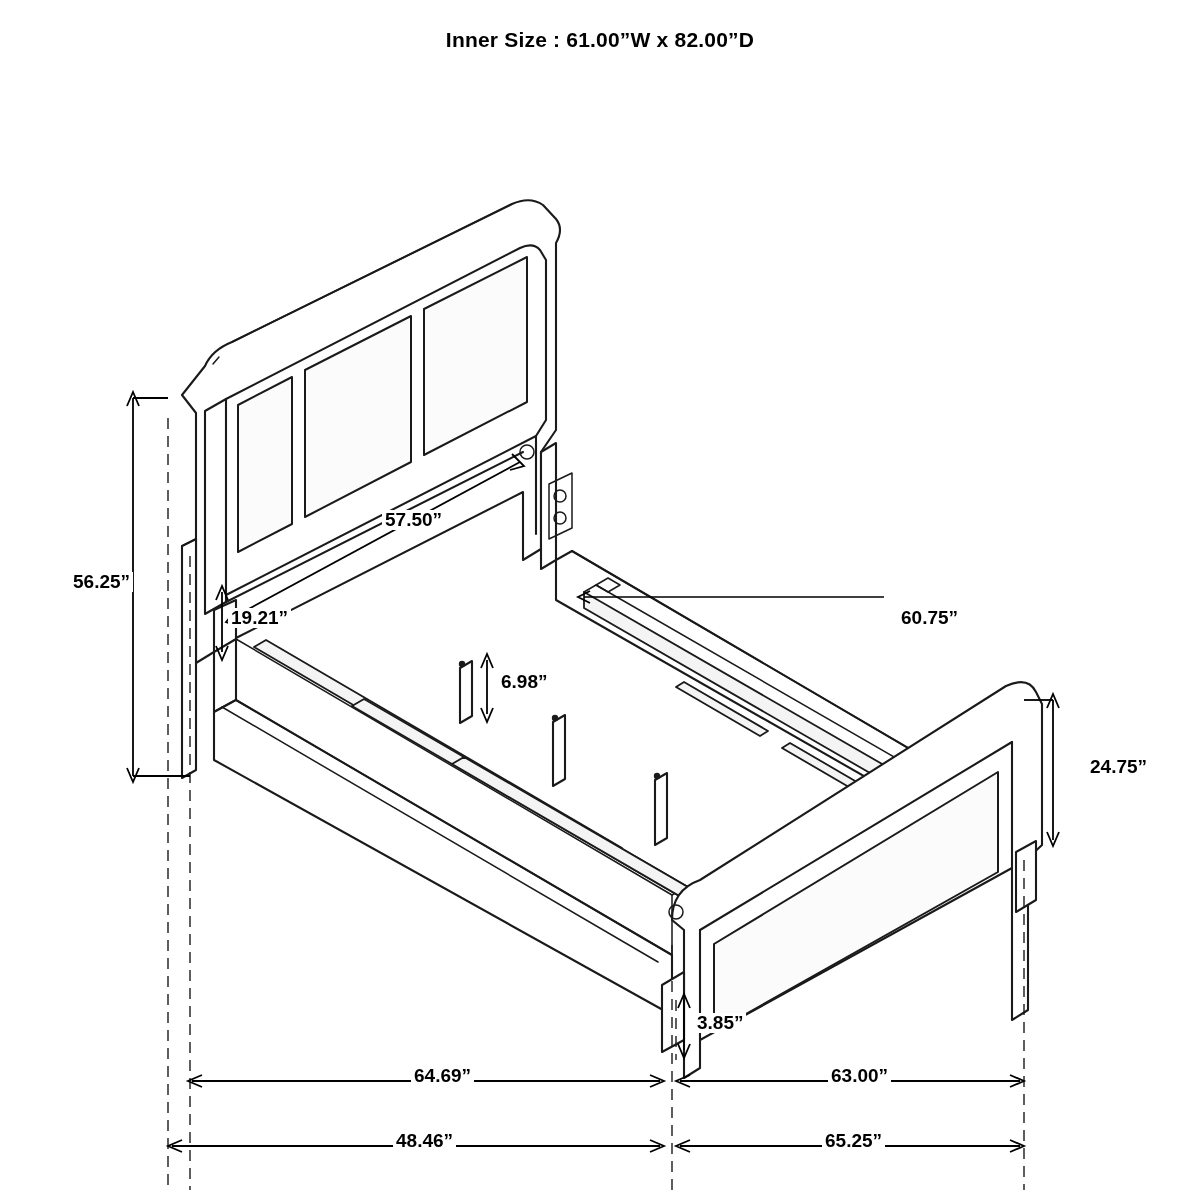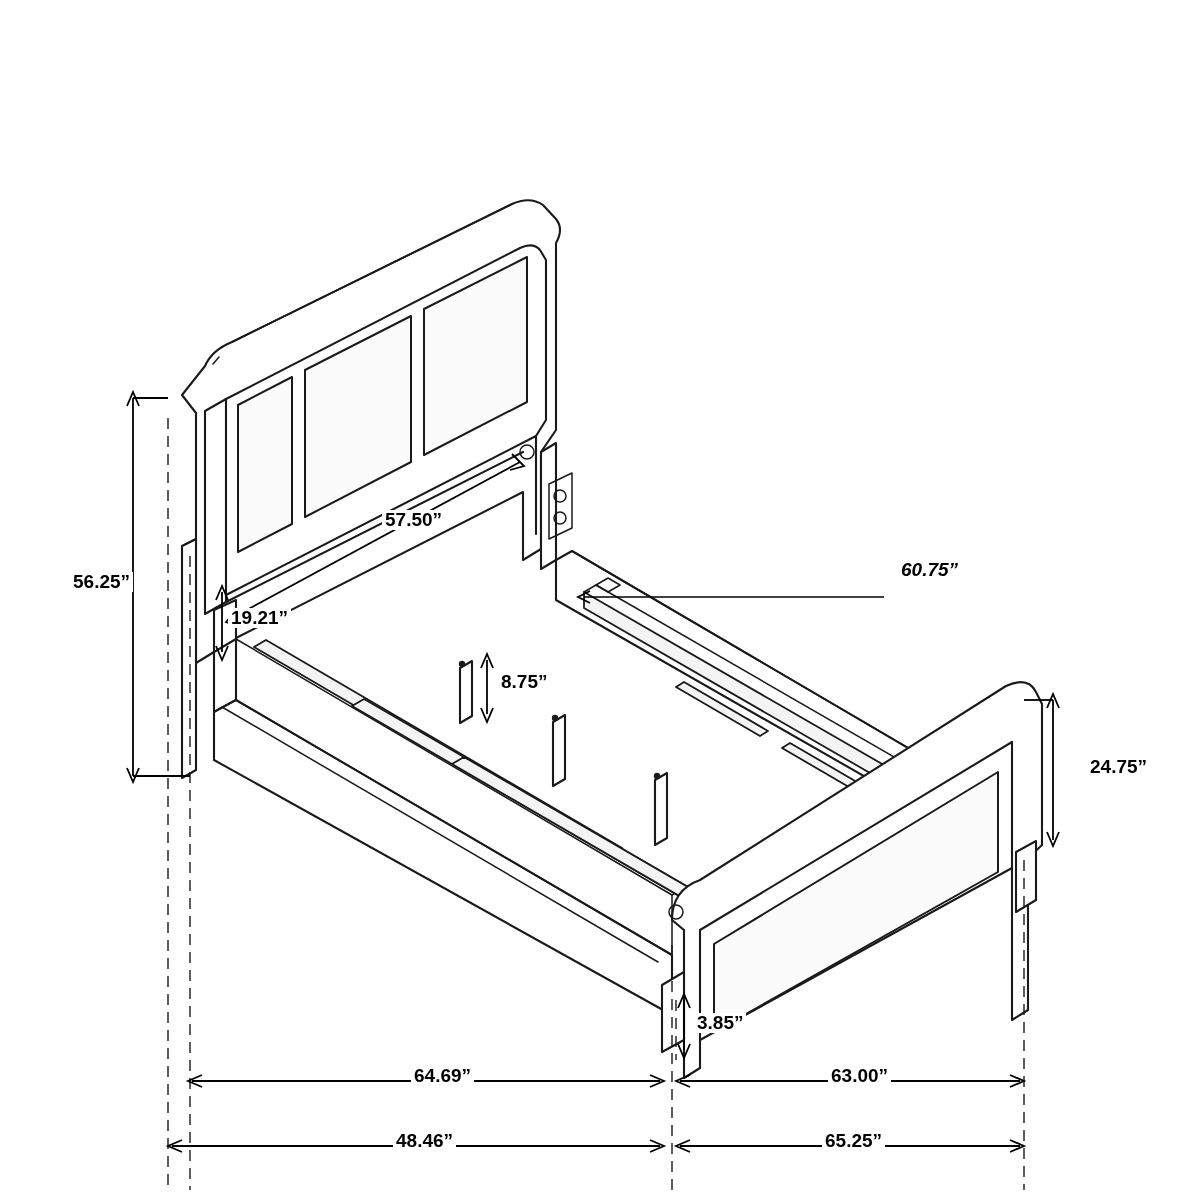--- a/index.html
+++ b/index.html
@@ -94,20 +94,21 @@
     stroke: #000000;
     stroke-width: 1.6;
   }
   .dotmark { fill: #1a1a1a; }
 </style>
 </head>
 <body>
 
 <div id="stage">
 
+  <div class="title">Inner Size : 61.00”W x 82.00”D</div>
 
   <svg class="art" viewBox="0 0 1200 1200">
 
     <path class="woodfill" d="M182,395 L205,366 Q212,350 232,342 L512,204 Q530,196 543,205 L556,219 Q564,229 556,243 L556,430 L541,452 L541,549 L523,560 L523,492 L236,638 L236,600 L214,610 L214,652 L196,663 L196,413 Z"></path>
 
     <path class="bedline" d="M205,411 L205,614 L226,602 L226,399 Z"></path>
     <path class="bedline" d="M226,399 L520,248 Q533,242 540,250 L546,260 L546,420 L536,436 L536,534"></path>
     <path class="bedline" d="M226,602 L523,452"></path>
     <path class="bedline" d="M536,436 L226,595"></path>
 
@@ -226,23 +227,23 @@
     <path class="dimline" d="M1010,1140 L1024,1146 L1010,1152"></path>
 
   </svg>
 
   <div class="dim-label" style="left:70px; top:572px;">56.25”</div>
 
   <div class="dim-label" style="left:372px; top:510px;margin-left:10px;">57.50”</div>
 
   <div class="dim-label" style="left:228px; top:608px;">19.21”</div>
 
-  <div class="dim-label" style="left:898px; top:560px;font-style:italic;">60.75”</div>
-
-  <div class="dim-label" style="left:498px; top:672px;">8.75”</div>
+  <div class="dim-label" style="left:898px; top:608px;">60.75”</div>
+
+  <div class="dim-label" style="left:498px; top:672px;">6.98”</div>
 
   <div class="dim-label" style="left:1064px; top:757px;margin-left:23px;">24.75”</div>
 
   <div class="dim-label" style="left:694px; top:1013px;">3.85”</div>
 
   <div class="dim-label" style="left:411px; top:1066px;">64.69”</div>
 
   <div class="dim-label" style="left:828px; top:1066px;">63.00”</div>
 
   <div class="dim-label" style="left:393px; top:1131px;">48.46”</div>

